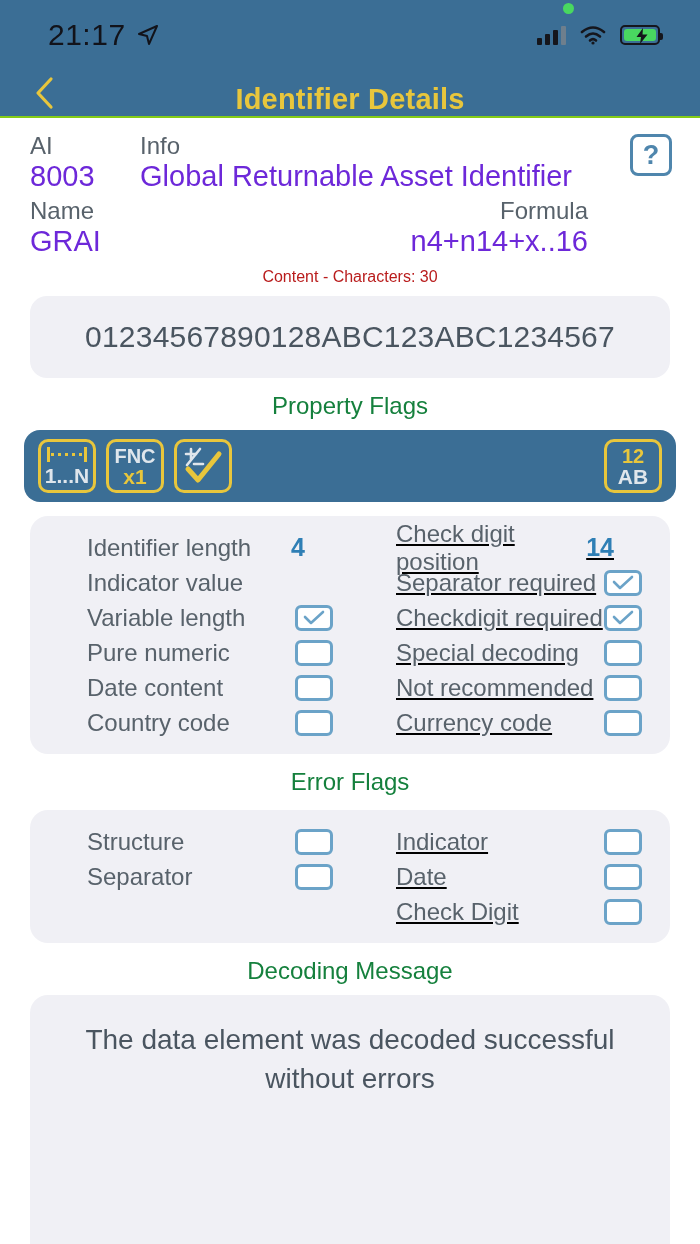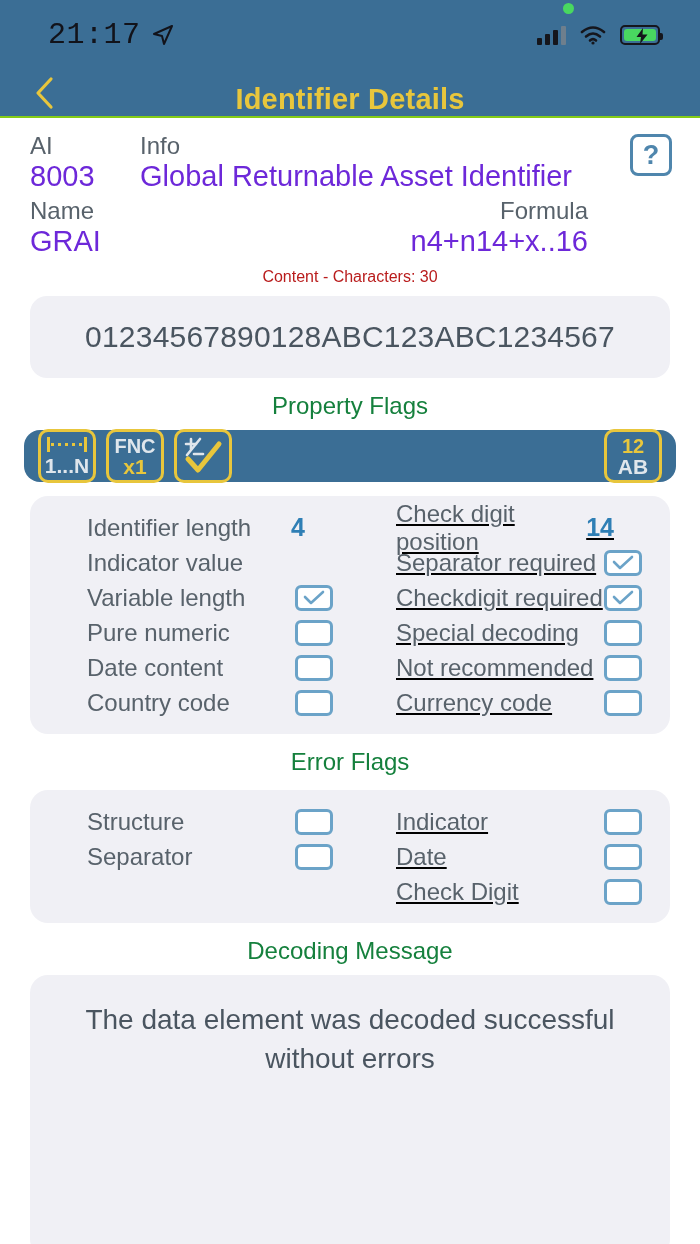--- a/index.html
+++ b/index.html
@@ -11,21 +11,21 @@
   }
   .phone { position: relative; width: 700px; height: 1244px; background:#ffffff; }
 
   
   .statusbar {
     height: 70px; background: #3b6e95;
     display: flex; align-items: center; justify-content: space-between;
     padding: 0 40px 0 48px; position: relative;
   }
   .clock { display:flex; align-items:center; gap:10px; }
-  .clock-text { font-size: 30px; color:#12131a; font-weight: 400; letter-spacing:0.5px;font-family:Liberation Mono, monospace; }
+  .clock-text { font-size: 30px; color:#12131a; font-weight: 400; letter-spacing:0.5px; }
   .loc-arrow { display:block; }
   .status-right { display:flex; align-items:center; gap:14px; position:relative; }
   .rec-dot {
     position:absolute; top:-22px; left:26px;
     width:11px; height:11px; border-radius:50%; background:#49d860;
   }
   .bars { display:flex; align-items:flex-end; gap:3px; height:20px; }
   .bars i { width:5px; background:#15161c; border-radius:1px; display:block; }
   .bars i:nth-child(1){ height:7px; }
   .bars i:nth-child(2){ height:11px; }
@@ -83,21 +83,21 @@
   }
 
   .card {
     margin: 10px 30px 0 30px; background:#f0f0f5; border-radius:18px;
   }
   .content-card { min-height: 82px; display:flex; align-items:center; justify-content:center;border-radius:17px; }
   .content-value { color:#4a5560; font-size:30px; letter-spacing:0.2px; }
 
   
   .flagbar {
-    margin: 0 24px; height: 52px; background:#3b6e95; border-radius:16px;
+    margin: 0 24px; height: 72px; background:#3b6e95; border-radius:16px;
     display:flex; align-items:center; justify-content:space-between; padding: 0 14px;
   }
   .flagbar-left { display:flex; gap:10px; align-items:center; }
   .pflag {
     width:58px; height:54px; border:3px solid #e8c63c; border-radius:10px;
     display:flex; flex-direction:column; align-items:center; justify-content:center;
     cursor:pointer; position:relative;
   }
   .pflag .t1 { font-size:20px; font-weight:700; line-height:1.0; }
   .pflag .t2 { font-size:21px; font-weight:700; line-height:1.0; }

